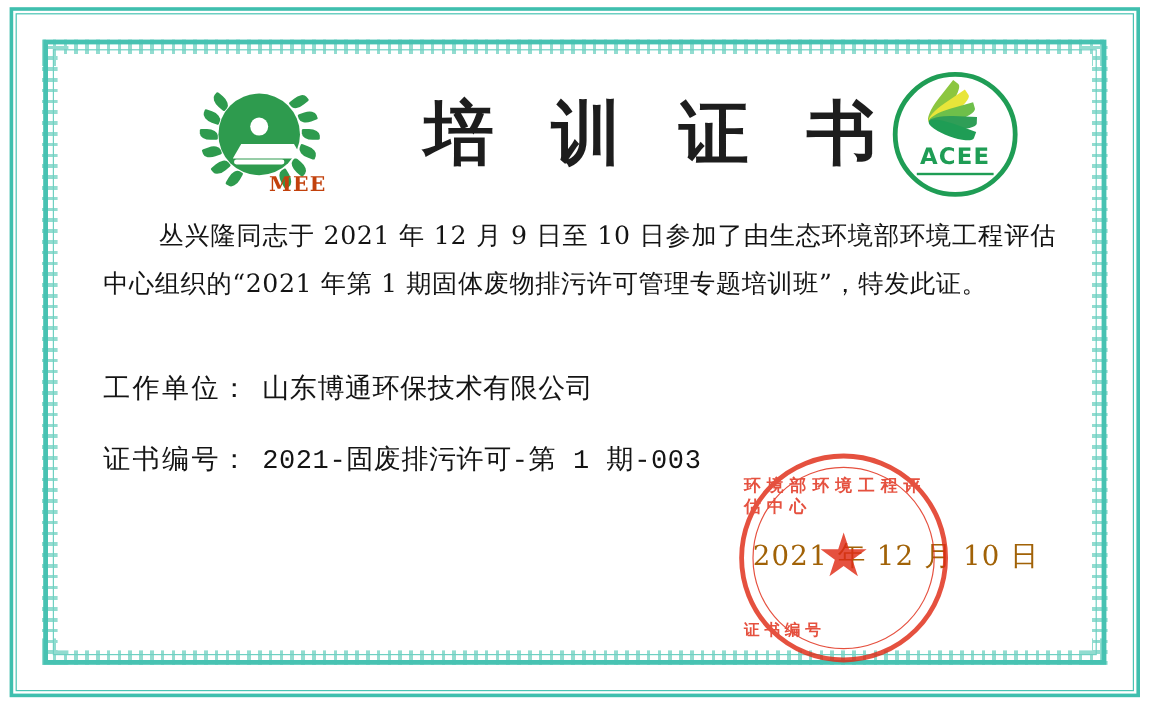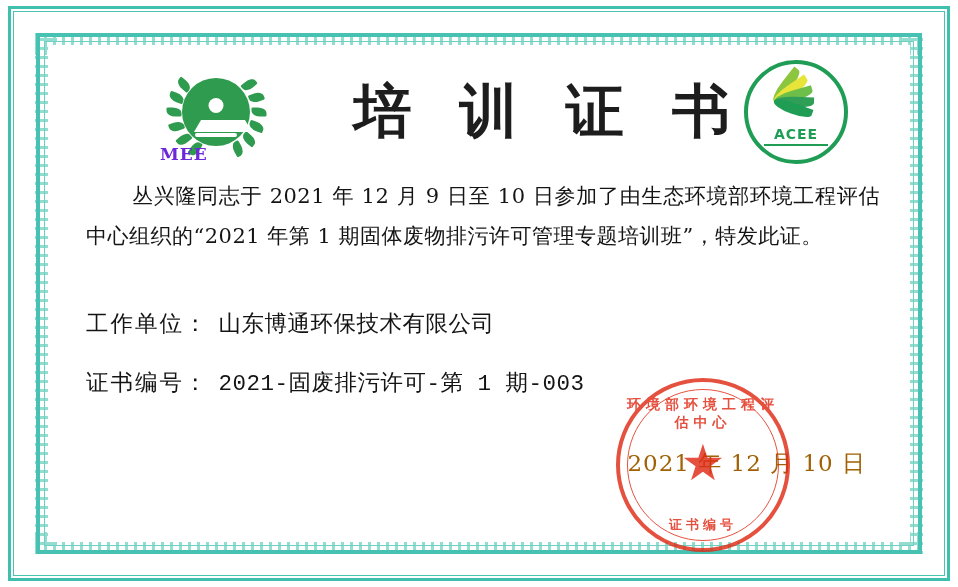--- a/index.html
+++ b/index.html
@@ -189,21 +189,20 @@
     top: 50%;
     transform: translate(-50%, -54%);
     color: #e02b16;
     font-size: 50px;
     line-height: 1;
   }
   .seal-text-top, .seal-text-bottom {
     position: absolute;
     left: 0;
     width: 100%;
-    text-align: center;
     color: #e02b16;
     font-family: Liberation Serif, serif;
     font-weight: bold;
   }
   .seal-text-top {
     top: 14px;
     font-size: 14px;
     letter-spacing: 5px;
   }
   .seal-text-bottom {
@@ -240,22 +239,22 @@
   .mee-water {
     position: absolute;
     left: 13px; bottom: 9px;
     width: 42px; height: 4px;
     background: #ffffff;
     border-radius: 2px;
   }
   .mee-label {
     position: absolute;
     left: 0; right: 0; bottom: 4px;
-    text-align: left;
-    color: #6d28d9;
+    text-align: right;
+    color: #c2410c;
     font-family: "DejaVu Serif", "Liberation Serif", serif;
     font-weight: bold;
     font-size: 17px;
     letter-spacing: 1px;
   }
   .wreath-leaf {
     position: absolute;
     width: 9px; height: 15px;
     background: #2e9b4e;
     border-radius: 60% 10% 60% 10%;
@@ -282,21 +281,21 @@
     transform-origin: 0% 50%;
   }
   .acee-label {
     position: absolute;
     left: 0; right: 0;
     bottom: 22px;
     text-align: center;
     color: #1f9d55;
     font-family: "DejaVu Sans", sans-serif;
     font-weight: bold;
-    font-size: 14px;
+    font-size: 19px;
     letter-spacing: 1px;
   }
   .acee-underline {
     position: absolute;
     left: 20px; right: 20px;
     bottom: 18px;
     height: 2px;
     background: #1f9d55;
   }
 </style>

